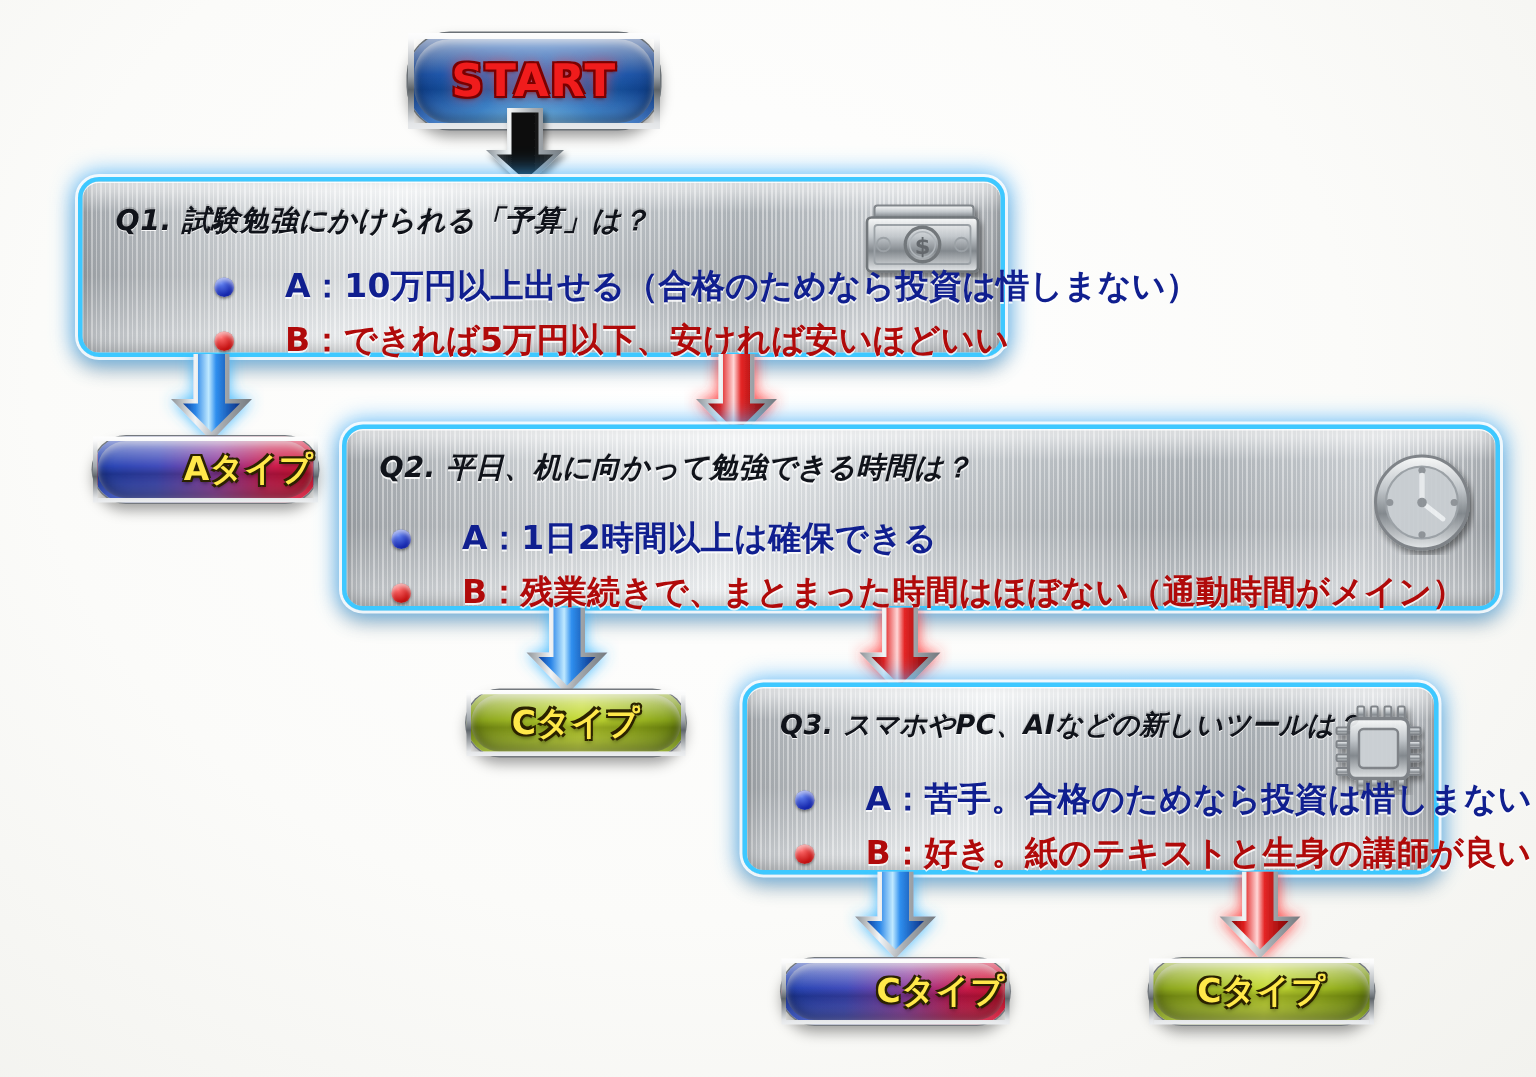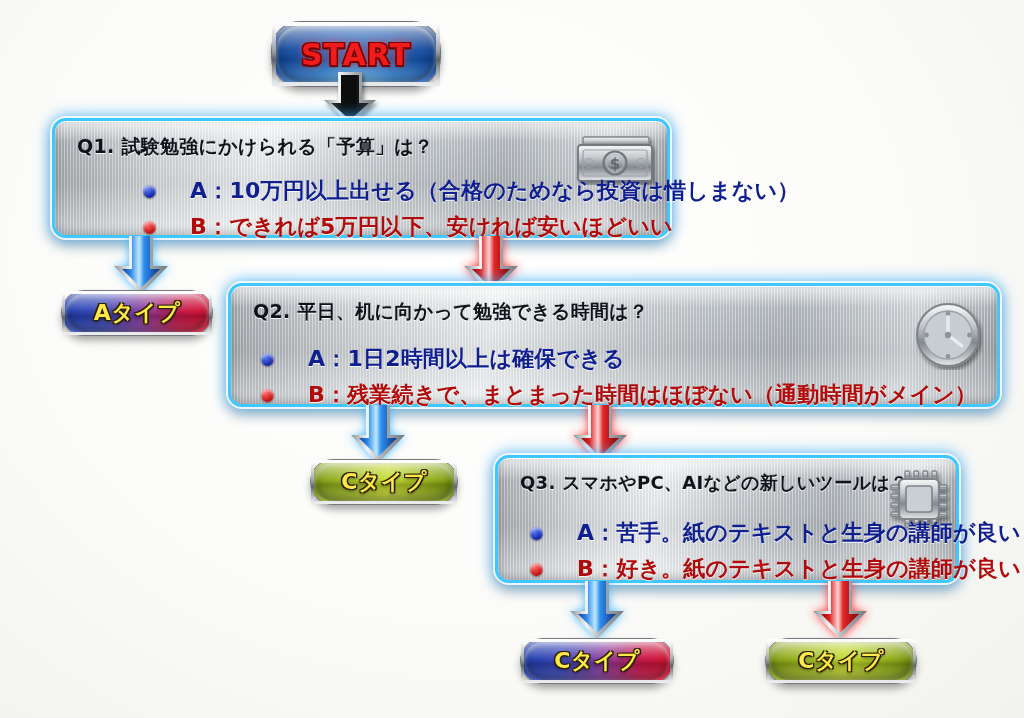--- a/index.html
+++ b/index.html
@@ -53,20 +53,21 @@
       0 7px 14px rgba(0,0,0,.30),
       inset 0 1px 0 rgba(255,255,255,.85),
       inset 0 -3px 9px rgba(0,0,0,.22);
     box-sizing:border-box;
   }
   .qtitle{
     position:absolute;left:22px;top:13px;
     font-size:19px;font-weight:bold;color:#10131a;letter-spacing:.3px;
     text-shadow:0 1px 0 rgba(255,255,255,.85), 0 -1px 0 rgba(0,0,0,.12);
     white-space:nowrap;
+    font-style:italic;
   }
   .opts{position:absolute;left:0;right:0;}
   .opt{display:flex;align-items:center;white-space:nowrap;margin-bottom:6px;}
   .bullet{
     width:13px;height:13px;border-radius:50%;flex:0 0 auto;margin-right:34px;
     box-shadow:inset 0 2px 3px rgba(255,255,255,.65),0 1px 2px rgba(0,0,0,.45);
   }
   .bullet.b{background:radial-gradient(circle at 35% 30%,#5f7ff0,#1021a8 70%,#0a1472);}
   .bullet.r{background:radial-gradient(circle at 35% 30%,#ff6a6a,#c00c0c 70%,#8a0202);}
   .otxt{font-size:22px;font-weight:bold;letter-spacing:.2px;}
@@ -91,20 +92,21 @@
     color:#ffe84a;
     text-shadow:
       -1.4px -1.4px 0 #2b2200, 1.4px -1.4px 0 #2b2200,
       -1.4px 1.4px 0 #2b2200, 1.4px 1.4px 0 #2b2200,
       0 2px 3px rgba(0,0,0,.55);
   }
   .rpill.br{
     background:
       linear-gradient(180deg,rgba(255,255,255,.52) 0%,rgba(255,255,255,.03) 44%,rgba(0,0,0,.20) 58%,rgba(255,255,255,.14) 100%),
       linear-gradient(95deg,#1f3fb0 0%,#3a46b8 28%,#8c3a9c 55%,#c8164a 78%,#d6112e 100%);
+    justify-content: flex-end;
   }
   .rpill.gr{
     background:
       linear-gradient(180deg,rgba(255,255,255,.55) 0%,rgba(255,255,255,.04) 44%,rgba(0,0,0,.20) 58%,rgba(255,255,255,.16) 100%),
       linear-gradient(95deg,#7f9a12 0%,#a6c022 30%,#c3d92e 52%,#9bb61a 78%,#73900e 100%);
   }
 
   
   .arrow{pointer-events:none;}
 
@@ -303,21 +305,21 @@
         <rect x="50" y="35" width="9" height="4.5" rx="1"></rect>
         <rect x="50" y="44" width="9" height="4.5" rx="1"></rect>
         <rect x="11" y="11" width="40" height="40" rx="5" stroke-width="2.2"></rect>
         <rect x="18" y="18" width="26" height="26" rx="3" fill="#cbd0d4" stroke-width="1.6"></rect>
       </g>
     </svg>
 
     <div class="opts" style="top:60px;left:32px;">
       <div class="opt">
         <i class="bullet b"></i>
-        <span class="otxt b">A：苦手。紙のテキストと生身の講師が良い</span>
+        <span class="otxt b">A：苦手。合格のためなら投資は惜しまない</span>
       </div>
       <div class="opt">
         <i class="bullet r"></i>
         <span class="otxt r">B：好き。紙のテキストと生身の講師が良い</span>
       </div>
     </div>
   </div>
 
   <svg class="abs arrow" style="left:562px;top:581px;" width="70" height="62">
     <g filter="url(#glowB)">

